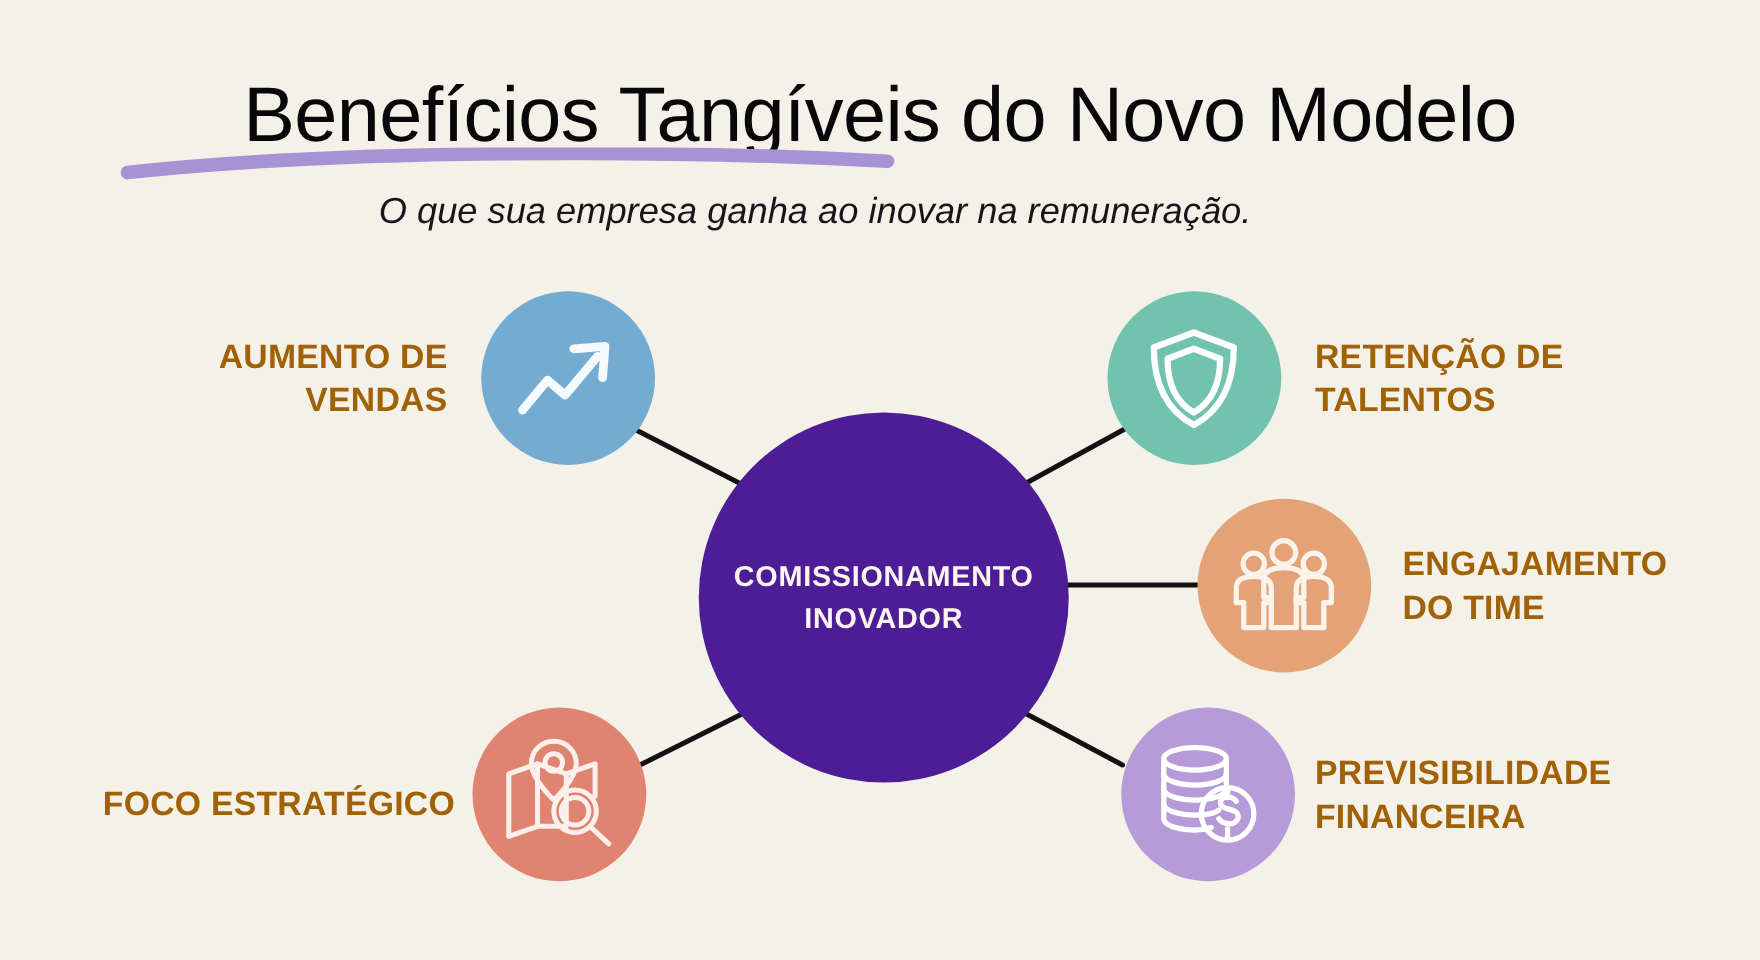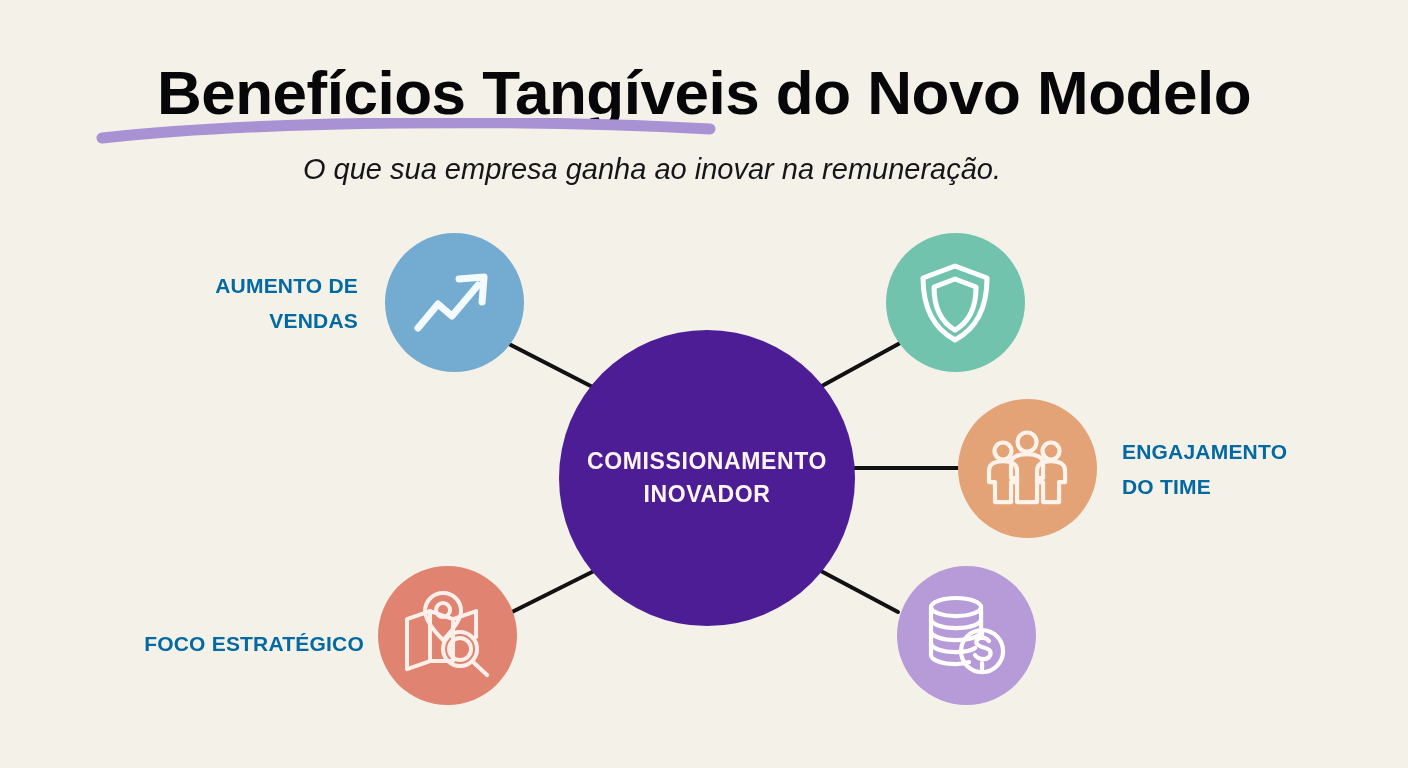--- a/index.html
+++ b/index.html
@@ -34,21 +34,21 @@
     text-align: center;
   }
   .title {
     position: absolute;
     left: 0;
     top: 57px;
     width: 1408px;
     margin: 0;
     font-size: 62px;
     line-height: 72px;
-    font-weight: 700;
+    font-weight: 400;
     letter-spacing: -0.5px;
     color: #07070a;
     white-space: nowrap;
   }
   .title-underline {
     position: absolute;
     left: 96px;
     top: 118px;
     width: 620px;
     height: 26px;
@@ -115,24 +115,24 @@
     font-size: 23px;
     line-height: 33px;
     font-weight: 700;
     letter-spacing: 0.6px;
     width: 250px;
     white-space: pre-line;
   }
 
   .node-label {
     position: absolute;
-    font-size: 21px;
+    font-size: 27px;
     line-height: 35px;
     font-weight: 700;
-    color: #0369a1;
+    color: #a16207;
     letter-spacing: 0.2px;
     white-space: pre-line;
   }
   .label-left { text-align: right; }
   .label-right { text-align: left; }
 </style>
 </head>
 <body>
 
 <div id="stage">
@@ -172,20 +172,22 @@
     </div>
     <div class="node-label label-left" style="left:100px; top:268px; width:258px;">AUMENTO DE
 VENDAS</div>
 
     <div class="node" style="left:886px; top:233px; width:139px; height:139px; background:#72c3ae;">
       <svg class="node-icon" viewBox="0 0 100 100">
         <path d="M50 14 L82 26 C82 54, 72 76, 50 88 C28 76, 18 54, 18 26 Z" fill="none" stroke="#ffffff" stroke-width="5" stroke-linejoin="round"></path>
         <path d="M50 27 L71 35 C71 55, 64 70, 50 78 C36 70, 29 55, 29 35 Z" fill="none" stroke="#ffffff" stroke-width="5" stroke-linejoin="round"></path>
       </svg>
     </div>
+    <div class="node-label label-right" style="left:1052px; top:268px; width:300px;">RETENÇÃO DE
+TALENTOS</div>
 
     <div class="node" style="left:958px; top:399px; width:139px; height:139px; background:#e3a376;">
       <svg class="node-icon" viewBox="0 0 100 100">
         <g fill="none" stroke="#fdf3ea" stroke-width="4.2" stroke-linejoin="round" stroke-linecap="round">
           <circle cx="26" cy="33" r="8.5"></circle>
           <path d="M12 52 C12 46, 18 43, 26 43 C34 43, 40 46, 40 52 L40 64 L34 64 L34 84 L18 84 L18 64 L12 64 Z"></path>
           <circle cx="74" cy="33" r="8.5"></circle>
           <path d="M88 52 C88 46, 82 43, 74 43 C66 43, 60 46, 60 52 L60 64 L66 64 L66 84 L82 84 L82 64 L88 64 Z"></path>
           <circle cx="50" cy="24" r="9.5"></circle>
           <path d="M34 45 C34 39, 41 36, 50 36 C59 36, 66 39, 66 45 L66 60 L60 60 L60 84 L40 84 L40 60 L34 60 Z"></path>
@@ -203,20 +205,22 @@
           <path d="M15 34 L15 46 C15 51, 26 55, 40 55 C54 55, 65 51, 65 46 L65 34"></path>
           <path d="M15 46 L15 58 C15 63, 26 67, 40 67 C48 67, 55 66, 59 63"></path>
           <path d="M15 58 L15 70 C15 75, 26 79, 40 79 C45 79, 50 78, 53 77"></path>
           <circle cx="66" cy="66" r="21"></circle>
           <path d="M73 56 C71 53, 67 52, 64 53 C60 54, 59 58, 62 60 C65 63, 72 62, 74 66 C76 70, 72 74, 68 74 C64 74, 61 73, 59 70"></path>
           <line x1="66" y1="48" x2="66" y2="53"></line>
           <line x1="66" y1="78" x2="66" y2="84"></line>
         </g>
       </svg>
     </div>
+    <div class="node-label label-right" style="left:1052px; top:601px; width:330px;">PREVISIBILIDADE
+FINANCEIRA</div>
 
     <div class="node" style="left:378px; top:566px; width:139px; height:139px; background:#e08370;">
       <svg class="node-icon" viewBox="0 0 100 100">
         <g fill="none" stroke="#fdf0ea" stroke-width="4" stroke-linejoin="round" stroke-linecap="round">
           <path d="M10 34 L33 26 L33 76 L10 84 Z"></path>
           <path d="M33 26 L56 34 L56 76 L33 76"></path>
           <path d="M56 34 L79 26 L79 52"></path>
           <path d="M46 8 C36 8, 28 16, 28 26 C28 38, 46 55, 46 55 C46 55, 64 38, 64 26 C64 16, 56 8, 46 8 Z"></path>
           <circle cx="46" cy="25" r="7"></circle>
           <circle cx="63" cy="64" r="17"></circle>

